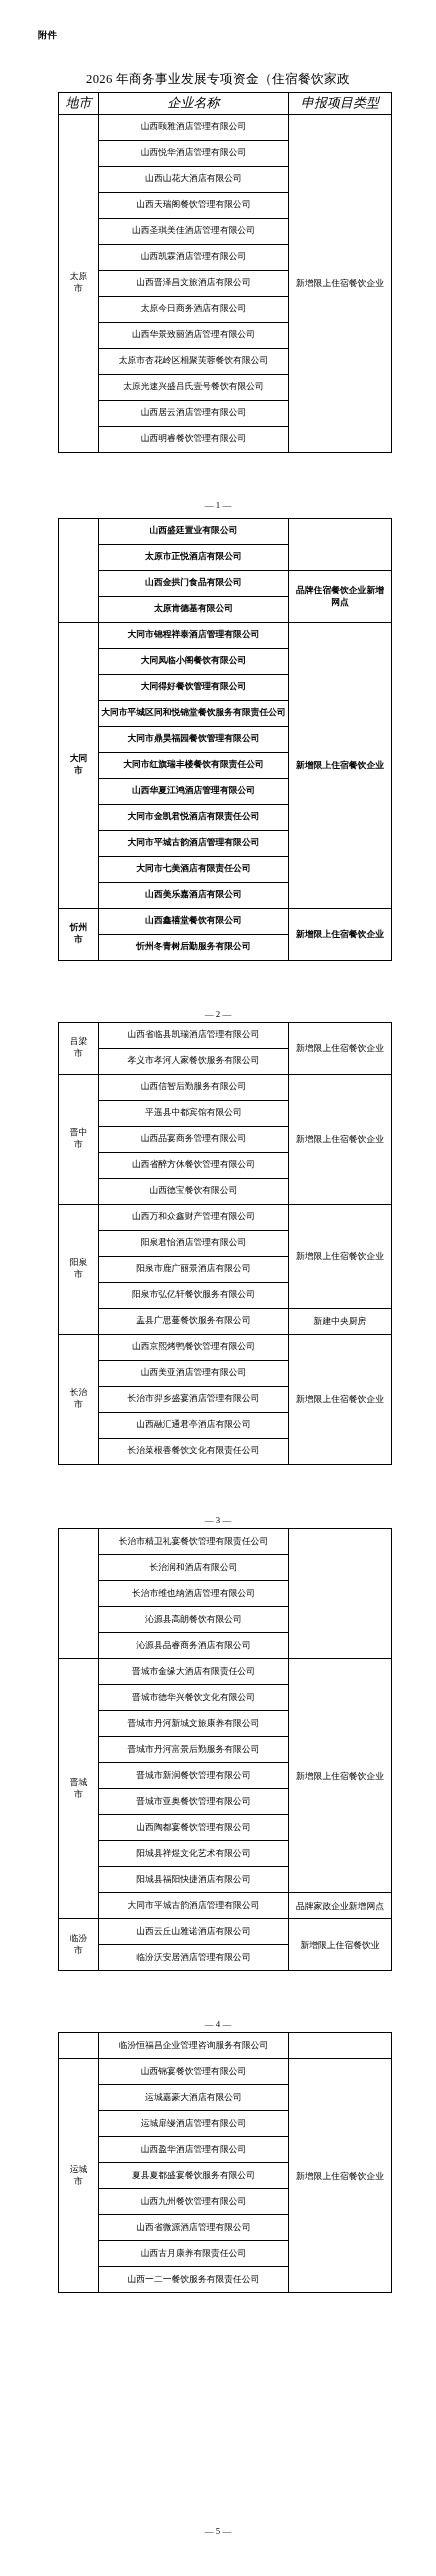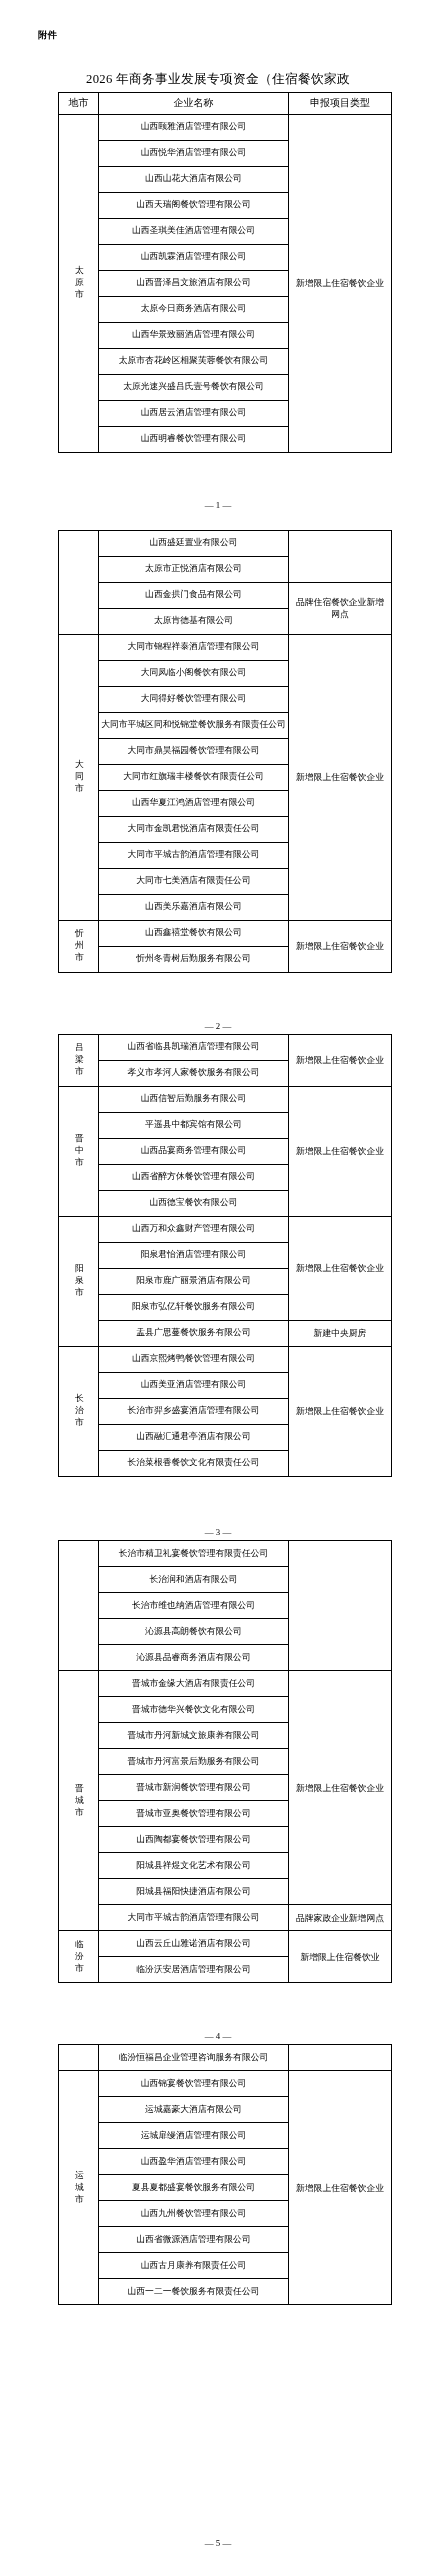--- a/index.html
+++ b/index.html
@@ -38,39 +38,39 @@
   table.grid td {
     border: 0.6px solid #000;
     text-align: center;
     vertical-align: middle;
     font-size: 8.8px;
     padding: 0 1.1px;
     overflow: hidden;
   }
   table.grid tr.data-row { height: 26px; }
   table.grid tr.header-row { height: 22px; }
-  table.grid td.hdr { font-size: 10px; }
+  table.grid td.hdr { font-size: 13px; font-style: italic; }
   table.grid td.type-cell { padding: 0 3.9px; line-height: 12px; }
-  table.grid td.city-cell { padding: 0 16px; }
+  table.grid td.city-cell { padding: 0 10px; }
 
   .pagenum {
     text-align: center;
     font-size: 8.8px;
     line-height: 11px;
     height: 11px;
   }
   .pagenum.p1 { margin-top: 47px; }
   .pagenum.p2 { margin-top: 48px; }
   .pagenum.p3 { margin-top: 50px; }
   .pagenum.p4 { margin-top: 48px; }
   .pagenum.p5 { margin-top: 233px; }
 
   .tbl-m1 { margin-top: 3.3px; }
   .tbl-m  { margin-top: 2.2px; }
-  .tbl-m2 { margin-top: 19px; }
+  .tbl-m2 { margin-top: 7px; font-weight: bold; }
 </style>
 </head>
 <body>
 
 <div class="doc">
   <div class="attachment">附件</div>
 
   <div class="title-line first">2026 年商务事业发展专项资金（住宿餐饮家政</div>
 
   <div id="pages-host">

